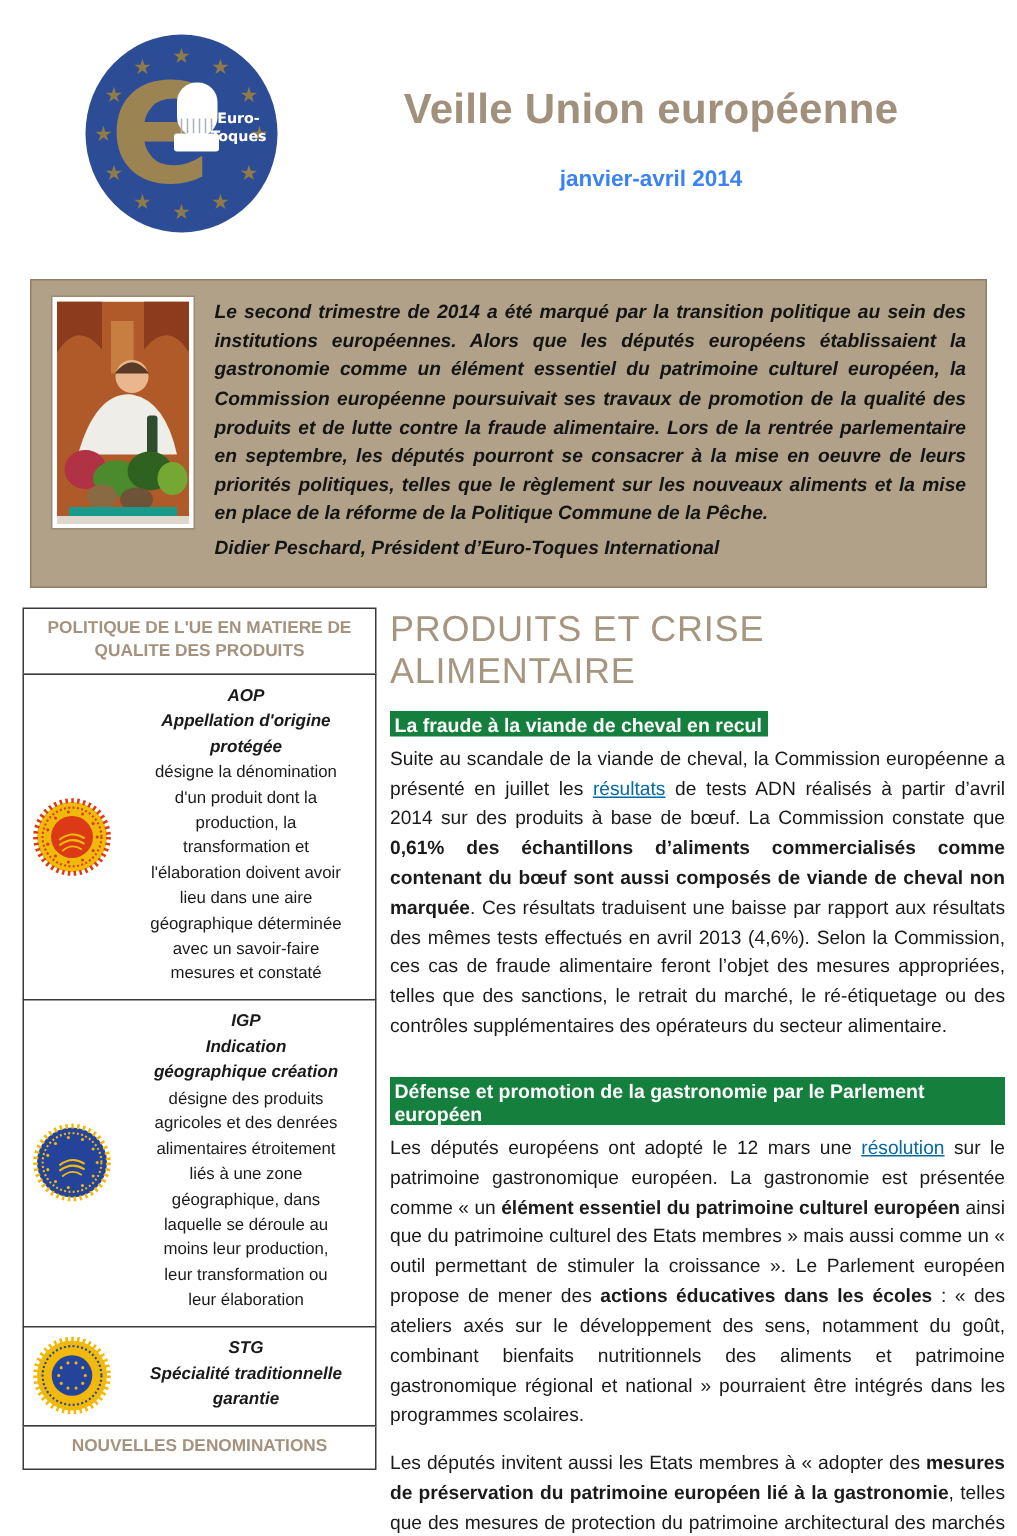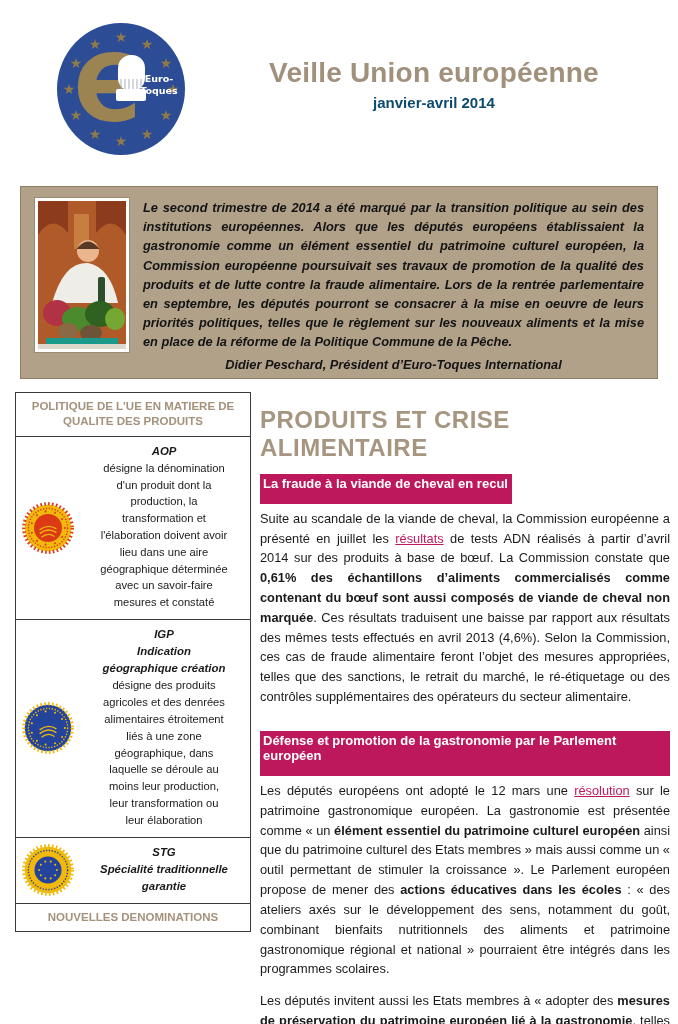--- a/index.html
+++ b/index.html
@@ -4,48 +4,48 @@
 <style>
   html,body{margin:0;padding:0;background:#fff;}
   body{width:678px;height:1024px;overflow:hidden;font-family:"Liberation Sans",sans-serif;color:#1a1a1a;}
   .page{position:relative;width:678px;height:1024px;background:#fff;}
 
   
   header{position:relative;height:178px;}
   .logo{position:absolute;left:55px;top:22px;width:132px;height:134px;}
   .titles{position:absolute;left:200px;right:10px;top:57px;text-align:center;}
   .page-title{font-size:28px;font-weight:bold;color:#a1907c;margin:0;letter-spacing:.2px;}
-  .page-subtitle{font-size:15px;font-weight:bold;color:#0c4a6e;margin-top:5px;}
-
-  
-  .quote{margin:8px 20px 14px;background:#b2a189;border:1px solid#8f7d66;display:flex;gap:14px;padding:11px 13px 4px 14px;}
+  .page-subtitle{font-size:15px;font-weight:bold;color:#3b82f6;margin-top:22px;}
+
+  
+  .quote{margin:8px 20px 14px;background:#b2a189;border:1px solid#8f7d66;display:flex;gap:14px;padding:11px 13px 17px 14px;}
   .photo{flex:0 0 88px;height:148px;background:#fff;padding:3px;box-shadow:0 0 0 1px #9c8b74;}
   .qtext{flex:1;font-style:italic;font-weight:bold;font-size:12.8px;line-height:1.5;text-align:justify;color:#141414;}
-  .qtext .attr{text-align:center;margin-top:3px;}
+  .qtext .attr{text-align:left;margin-top:3px;}
 
   
   .cols{display:flex;padding:0 6px 0 15px;gap:9px;align-items:flex-start;}
 
   
   .sidebar{flex:0 0 236px;}
   .sbox{border:1px solid #3a3a3a;margin-top:-1px;padding:5px 6px;background:#fff;}
   .shead{color:#a5927d;font-weight:bold;text-align:center;font-size:11.5px;padding:6px 3px;line-height:1.35;}
   .sintro{text-align:justify;font-size:11.2px;line-height:1.45;padding:6px 7px;}
   .scheme{position:relative;padding:6px 22px 8px;text-align:center;}
   .scheme .seal{position:absolute;left:4px;top:50%;transform:translateY(-50%);width:56px;height:56px;}
   .scheme .scontent{margin-left:62px;font-size:11.2px;line-height:1.5;}
   .scheme .ac,.scheme .nm{font-weight:bold;font-style:italic;font-size:11.4px;}
 
   
   .main{flex:1;min-width:0;padding-right:2px;}
-  .main-title{font-size:24px;font-weight:bold;color:#a6957f;margin:13px 0 12px;letter-spacing:.5px;}
-  .sec-h{display:inline-block;background:#be185d;color:#fff;font-weight:bold;font-size:13px;padding:2px 4px 13px 3px;margin:12px 0 3px;}
+  .main-title{font-size:24px;font-weight:normal;color:#a6957f;margin:0 0 12px;letter-spacing:.5px;}
+  .sec-h{display:inline-block;background:#15803d;color:#fff;font-weight:bold;font-size:13px;padding:2px 4px 0 3px;margin:12px 0 3px;}
   .sec:first-child .sec-h{margin-top:0;}
   .main p{font-size:12.8px;line-height:1.55;text-align:justify;margin:2px 0 12px;}
-  .main p a{color:#be185d;}
+  .main p a{color:#0369a1;}
 </style>
 </head>
 <body>
 
 <div class="page">
 
   <header>
     <div class="logo" id="logo"><svg viewBox="0 0 132 134" width="100%" height="100%">
     <ellipse cx="66" cy="67" rx="64" ry="66" fill="#2c4d95"></ellipse>
     <text x="66.0" y="20.0" text-anchor="middle" font-size="14" fill="#8f7a49" font-family="'DejaVu Sans',sans-serif">★</text>
@@ -124,20 +124,21 @@
                 <circle cx="18.2" cy="16.4" r="1.1" fill="#dc3a17"></circle>
                 <circle cx="27.4" cy="12.2" r="1.1" fill="#dc3a17"></circle>
                 <circle cx="37.5" cy="13.6" r="1.1" fill="#dc3a17"></circle>
                 <circle cx="45.1" cy="20.3" r="1.1" fill="#dc3a17"></circle>
                 <path d="M21 32 Q30 25 39 31" fill="none" stroke="#f0b90b" stroke-width="1.5"></path>
                 <path d="M21 36 Q30 29 39 35" fill="none" stroke="#f0b90b" stroke-width="1.5"></path>
                 <path d="M23 40 Q30 34 37 39" fill="none" stroke="#f0b90b" stroke-width="1.3"></path>
               </svg></div>
             <div class="scontent">
               <div class="ac">AOP</div>
+              <div class="nm">Appellation d'origine protégée</div>
               <div class="ds">désigne la dénomination d'un produit dont la production, la transformation et l'élaboration doivent avoir lieu dans une aire géographique déterminée avec un savoir-faire mesures et constaté</div>
             </div>
           </div>
           <div class="sbox scheme">
             <div class="seal"><svg viewBox="0 0 60 60" width="100%" height="100%">
                 <circle cx="30" cy="30" r="25" fill="#24439a"></circle>
                 <circle cx="30" cy="30" r="26" fill="none" stroke="#f0b90b" stroke-width="3.5" stroke-dasharray="1.8 2.4"></circle>
                 <circle cx="30" cy="30" r="21" fill="none" stroke="#f0b90b" stroke-width="1.5" stroke-dasharray="1.4 1.7"></circle>
                 <circle cx="30" cy="30" r="15" fill="#24439a"></circle>
                 <circle cx="48.0" cy="30.0" r="1.1" fill="#f0b90b"></circle>

